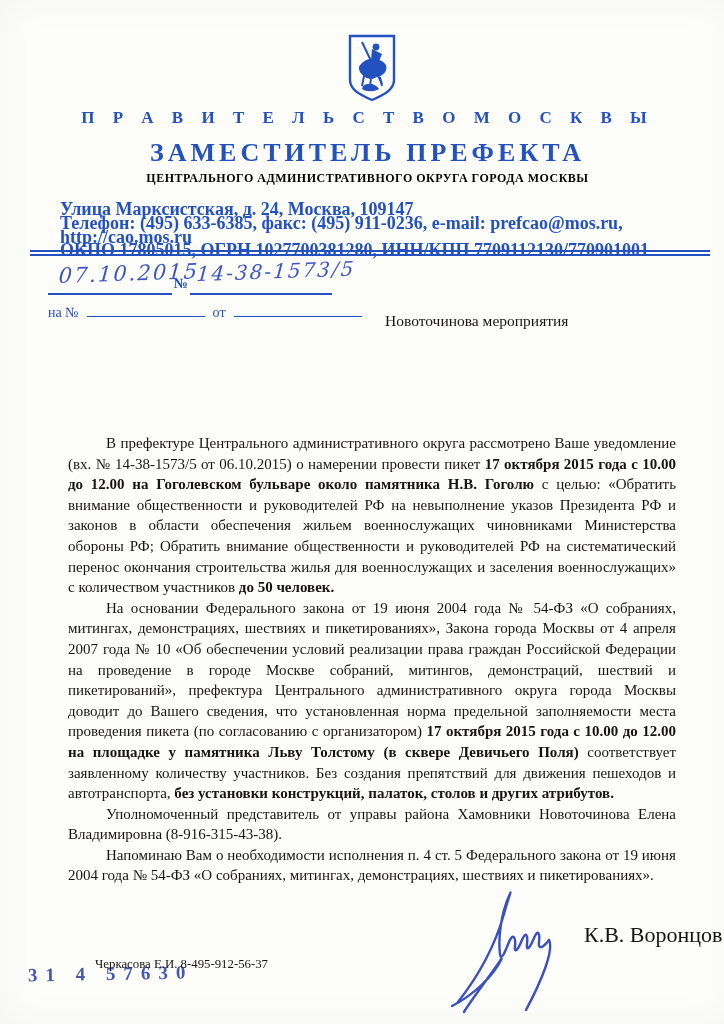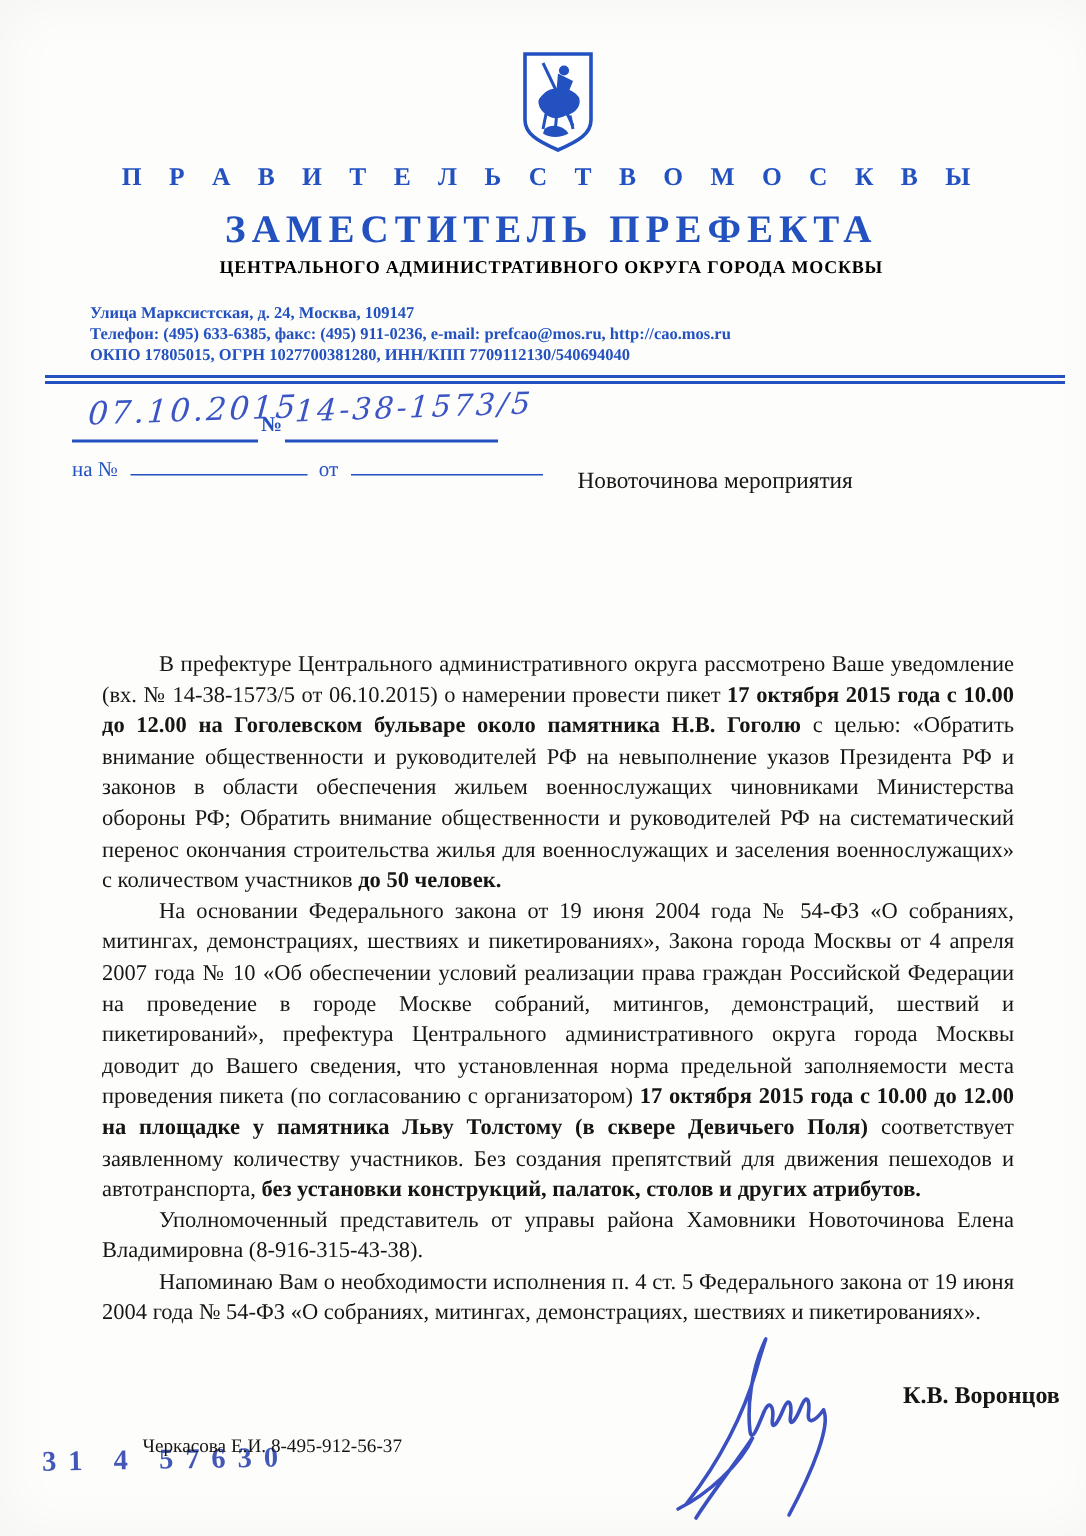--- a/index.html
+++ b/index.html
@@ -19,21 +19,21 @@
   .deputy-line{
     position:absolute;left:0;top:138px;width:100%;text-align:center;
     font-size:26px;letter-spacing:4px;color:#2351c0;font-weight:bold;
   }
   .district-line{
     position:absolute;left:0;top:171px;width:100%;text-align:center;
     font-size:12px;letter-spacing:0.5px;color:#000000;font-weight:700;
   }
   .contact-block{
     position:absolute;left:60px;top:203px;width:640px;
-    font-size:11px;line-height:13.8px;color:#2351c0;font-weight:600;
+    font-size:18px;line-height:13.8px;color:#2351c0;font-weight:600;
   }
   .rule{
     position:absolute;left:30px;top:250px;width:680px;height:2px;
     border-top:2px solid #2351c0;border-bottom:2px solid #2351c0;
   }
   
   .handwriting{
     font-family:"DejaVu Serif", serif;font-style:italic;color:#3c55c4;
     transform:rotate(-2deg) skewX(-6deg);transform-origin:left bottom;
     letter-spacing:2px;white-space:nowrap;
@@ -56,21 +56,21 @@
   .body-text{
     position:absolute;left:68px;top:433px;width:608px;
     font-size:15px;line-height:20.6px;color:#161513;
     text-align:justify;
   }
   .body-text p{margin:0;text-indent:38px;}
   .body-text .b{font-weight:bold;}
   
   .sig-scribble{position:absolute;left:438px;top:880px;width:140px;height:140px;}
   .sig-name{
-    position:absolute;left:602px;top:922px;font-size:16px;font-weight:bold;color:#161513;
+    position:absolute;left:584px;top:922px;font-size:22px;font-weight:normal;color:#161513;
     white-space:nowrap;
   }
   
   .stamp{
     position:absolute;left:28px;top:963px;font-size:19px;color:#2f46b0;
     letter-spacing:8px;transform:rotate(-1deg);font-weight:600;opacity:0.9;
     white-space:nowrap;
   }
   .executor{
     position:absolute;left:95px;top:957px;font-size:12.8px;color:#161513;white-space:nowrap;
@@ -97,21 +97,21 @@
     </svg>
   </div>
 
   <div class="gov-line">П Р А В И Т Е Л Ь С Т В О   М О С К В Ы</div>
   <div class="deputy-line">ЗАМЕСТИТЕЛЬ ПРЕФЕКТА</div>
   <div class="district-line">ЦЕНТРАЛЬНОГО АДМИНИСТРАТИВНОГО ОКРУГА ГОРОДА МОСКВЫ</div>
 
   <div class="contact-block">
     <div>Улица  Марксистская,  д. 24,  Москва,  109147</div>
     <div>Телефон: (495)  633-6385,  факс: (495)  911-0236,  e-mail: prefcao@mos.ru,  http://cao.mos.ru</div>
-    <div>ОКПО 17805015, ОГРН 1027700381280, ИНН/КПП 7709112130/540694040</div>
+    <div>ОКПО 17805015, ОГРН 1027700381280, ИНН/КПП 7709112130/770901001</div>
   </div>
 
   <div class="rule"></div>
 
   <div class="hw-date handwriting">07.10.2015</div>
   <div class="u-line u-date"></div>
   <div class="no-sign">№</div>
   <div class="hw-number handwriting">14-38-1573/5</div>
   <div class="u-line u-number"></div>
 

